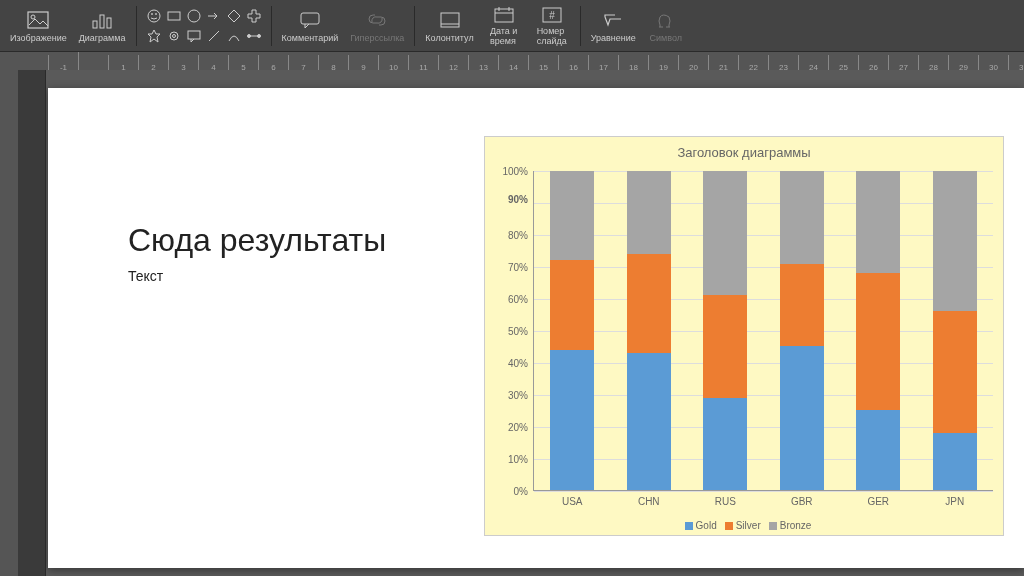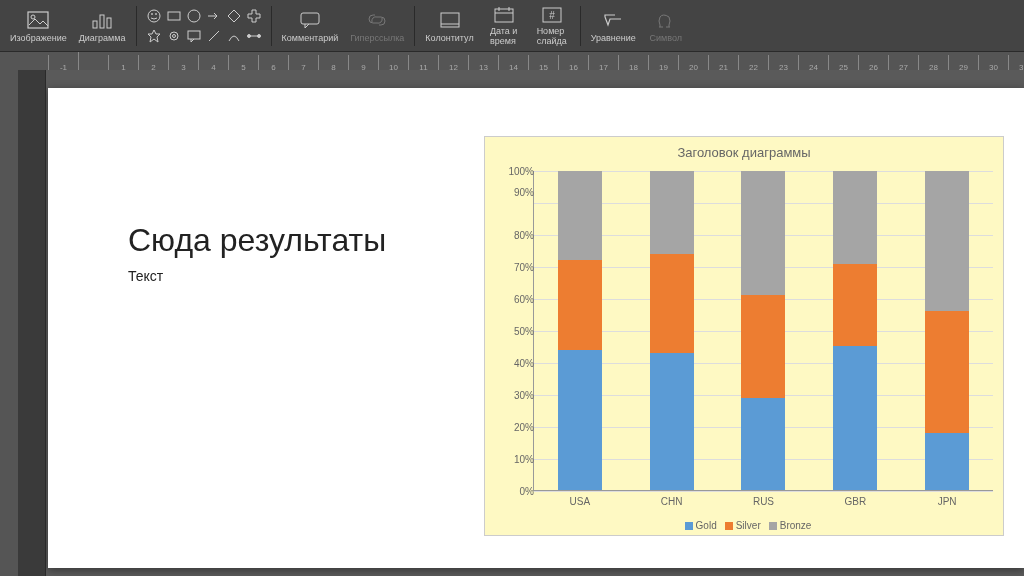--- a/index.html
+++ b/index.html
@@ -123,21 +123,21 @@
     .plot {
       position:absolute;
       left: 48px;
       top: 34px;
       width: 460px;
       height: 320px;
       border-left: 1px solid #999;
       border-bottom: 1px solid #999;
     }
     .gridline { position:absolute; left:0; width:100%; height:1px; background:#ddd; }
-    .ytick { position:absolute; right: 100%; font-size:10px; color:#666; transform: translateY(-50%); }
+    .ytick { position:absolute; right: 100%; margin-right:6px; font-size:10px; color:#666; transform: translateY(-50%); }
     .bars { position:absolute; left:0; top:0; width:100%; height:100%; display:flex; justify-content:space-around; align-items:flex-end; }
     .bar-col { width: 44px; height:100%; position:relative; }
     .seg { position:absolute; left:0; width:100%; }
     .seg.gold { background:#5b9bd5; }
     .seg.silver { background:#ed7d31; }
     .seg.bronze { background:#a5a5a5; }
     .xtick { position:absolute; top:100%; left:50%; transform:translateX(-50%); font-size:10px; color:#666; margin-top:6px; white-space:nowrap; }
     .legend { position:absolute; bottom:4px; left:0; right:0; text-align:center; font-size:10px; color:#666; }
     .legend span.box { display:inline-block; width:8px; height:8px; margin: 0 3px 0 8px; vertical-align:middle; }
   </style>
@@ -328,21 +328,21 @@
             <div class="ytick" style="top: 192px;">40%</div>
             <div class="gridline" style="top: 160px;"></div>
             <div class="ytick" style="top: 160px;">50%</div>
             <div class="gridline" style="top: 128px;"></div>
             <div class="ytick" style="top: 128px;">60%</div>
             <div class="gridline" style="top: 96px;"></div>
             <div class="ytick" style="top: 96px;">70%</div>
             <div class="gridline" style="top: 64px;"></div>
             <div class="ytick" style="top: 64px;">80%</div>
             <div class="gridline" style="top: 32px;"></div>
-            <div class="ytick" style="top: 21px;">90%</div>
+            <div class="ytick" style="top: 28px; font-weight: bold;">90%</div>
             <div class="gridline" style="top: 0px;"></div>
             <div class="ytick" style="top: 0px;">100%</div>
             <div class="bars">
               <div class="bar-col">
                 <div class="seg gold" style="background: rgb(91, 155, 213); bottom: 0%; height: 44%;"></div>
                 <div class="seg silver" style="background: rgb(237, 125, 49); bottom: 44%; height: 28%;"></div>
                 <div class="seg bronze" style="background: rgb(165, 165, 165); bottom: 72%; height: 28%;"></div>
                 <div class="xtick">USA</div>
               </div>
               <div class="bar-col">
@@ -357,20 +357,26 @@
                 <div class="seg bronze" style="background: rgb(165, 165, 165); bottom: 61%; height: 39%;"></div>
                 <div class="xtick">RUS</div>
               </div>
               <div class="bar-col">
                 <div class="seg gold" style="background: rgb(91, 155, 213); bottom: 0%; height: 45%;"></div>
                 <div class="seg silver" style="background: rgb(237, 125, 49); bottom: 45%; height: 26%;"></div>
                 <div class="seg bronze" style="background: rgb(165, 165, 165); bottom: 71%; height: 29%;"></div>
                 <div class="xtick">GBR</div>
               </div>
               <div class="bar-col">
+                <div class="seg gold" style="background: rgb(91, 155, 213); bottom: 0%; height: 25%;"></div>
+                <div class="seg silver" style="background: rgb(237, 125, 49); bottom: 25%; height: 43%;"></div>
+                <div class="seg bronze" style="background: rgb(165, 165, 165); bottom: 68%; height: 32%;"></div>
+                <div class="xtick">GER</div>
+              </div>
+              <div class="bar-col">
                 <div class="seg gold" style="background: rgb(91, 155, 213); bottom: 0%; height: 18%;"></div>
                 <div class="seg silver" style="background: rgb(237, 125, 49); bottom: 18%; height: 38%;"></div>
                 <div class="seg bronze" style="background: rgb(165, 165, 165); bottom: 56%; height: 44%;"></div>
                 <div class="xtick">JPN</div>
               </div>
             </div>
           </div>
         <div class="legend" id="legend"><span class="box" style="background: rgb(91, 155, 213);"></span><span>Gold</span><span class="box" style="background: rgb(237, 125, 49);"></span><span>Silver</span><span class="box" style="background: rgb(165, 165, 165);"></span><span>Bronze</span></div>
       </div>
     </div>

